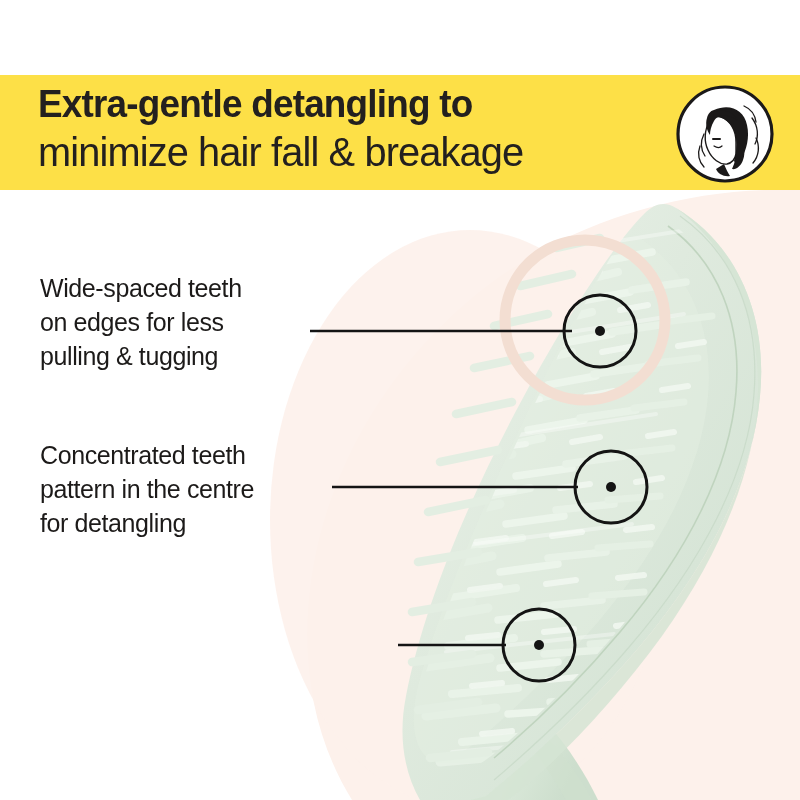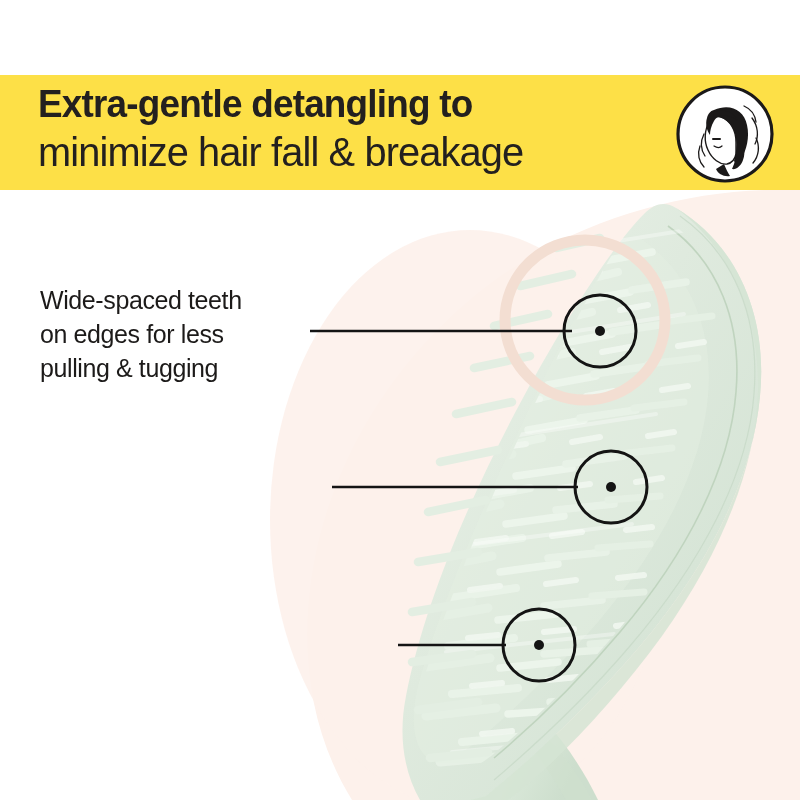--- a/index.html
+++ b/index.html
@@ -87,21 +87,21 @@
   }
   .callout-text {
     font-family: "Liberation Sans", sans-serif;
     font-weight: 400;
     font-size: 25px;
     line-height: 34px;
     letter-spacing: -0.4px;
     color: #1c1a19;
     white-space: pre-line;
   }
-  #callout-1 { left: 40px; top: 283px; width: 300px; }
+  #callout-1 { left: 40px; top: 271px; width: 300px; }
   #callout-2 { left: 40px; top: 438px; width: 300px; }
   #callout-3 { left: 40px; top: 597px; width: 370px; }
 
   
   .overlay-svg {
     position: absolute;
     inset: 0;
     width: 800px;
     height: 800px;
     z-index: 7;
@@ -426,15 +426,20 @@
   <div class="hit" id="hit-0" style="left: 564px; top: 295px; width: 72px; height: 72px;"></div>
   <div class="hit" id="hit-1" style="left: 575px; top: 451px; width: 72px; height: 72px;"></div>
   <div class="hit" id="hit-2" style="left: 503px; top: 609px; width: 72px; height: 72px;"></div>
 
   <div class="callout" id="callout-1">
     <div class="callout-text">Wide-spaced teeth
 on edges for less
 pulling &amp; tugging</div>
   </div>
 
+  <div class="callout" id="callout-2">
+    <div class="callout-text">Concentrated teeth
+pattern in the centre
+for detangling</div>
+  </div>
 
 
 </div>
 
 </body></html>

